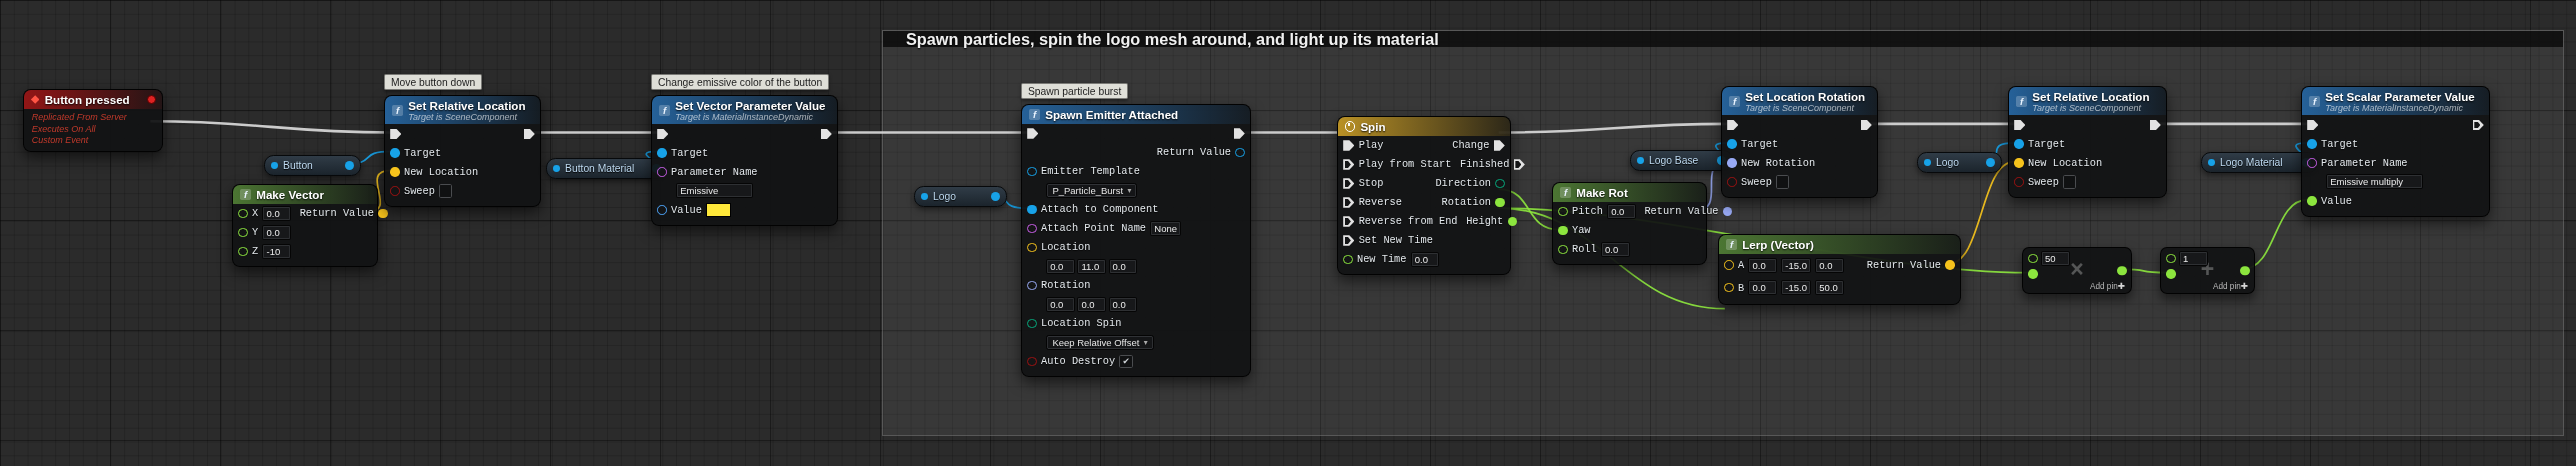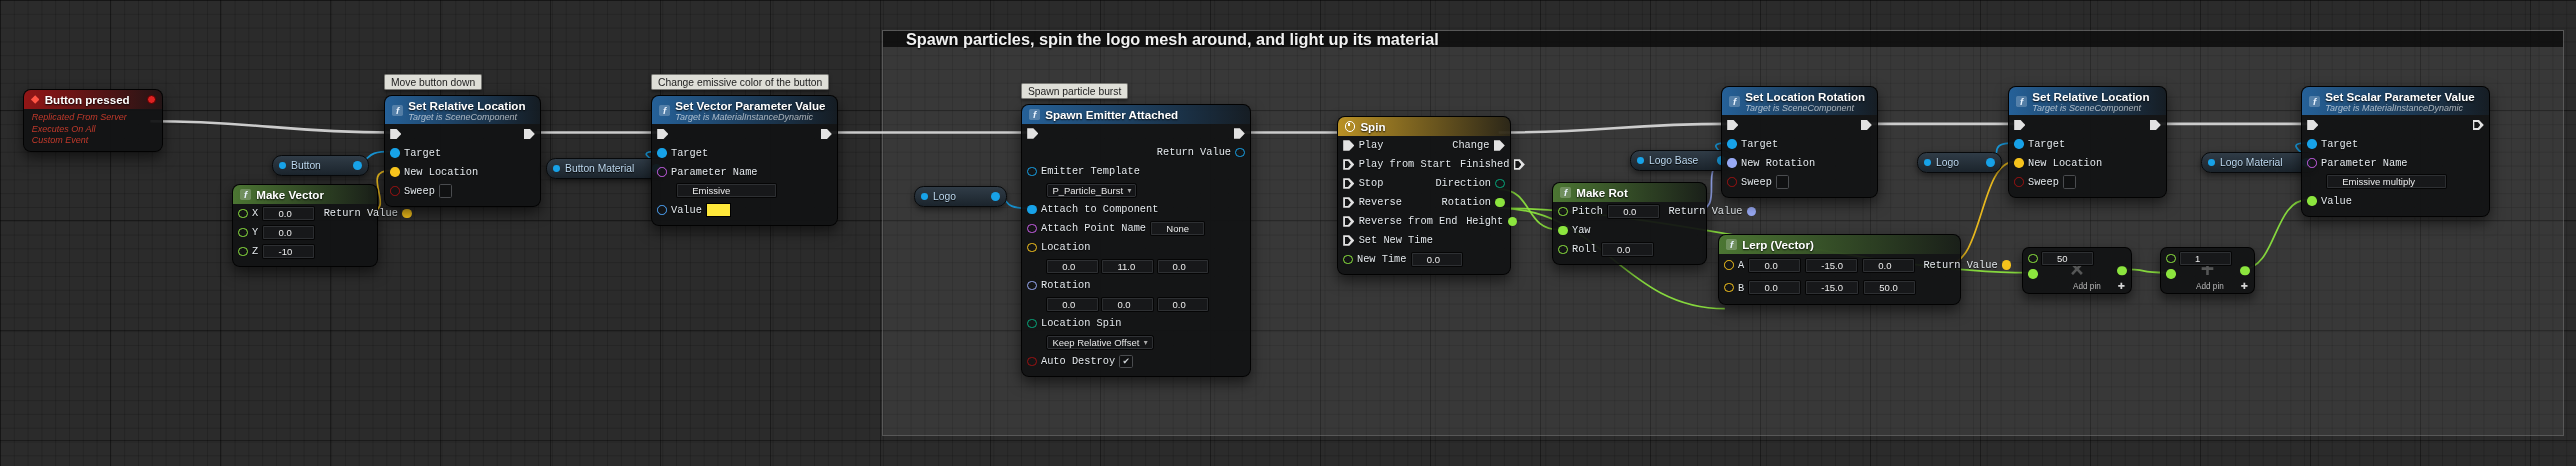--- a/index.html
+++ b/index.html
@@ -45,40 +45,40 @@
   .row{display:flex;align-items:center;gap:4.3px;height:19px;padding:0 5.2px;}
   .row.tall{height:22.4px;}
   .sp{flex:1;}
   .lbl{font-size:10.3px;color:#e3e8ec;text-shadow:0 0.9px 0.9px rgba(0,0,0,.8);white-space:nowrap;font-family:Liberation Mono, monospace;}
   .pin{width:9.5px;height:9.5px;flex:none;border-radius:50%;background:var(--pc,#888);box-sizing:border-box;}
   .pin.hollow{background:transparent;border:1.7px solid var(--pc,#888);}
   .pin.exec{width:11.2px;height:10.3px;border-radius:0;clip-path:polygon(0 0,55% 0,100% 50%,55% 100%,0 100%);position:relative;background:var(--pc,#ddd);border:none;}
   .pin.exec.hollow::after{content:"";position:absolute;left:1.7px;top:1.7px;width:6px;height:6.9px;
     clip-path:polygon(0 0,52% 0,100% 50%,52% 100%,0 100%);background:#141516;}
   .nb{background:#17181a;border:0.9px solid #050505;box-shadow:inset 0 0 0 0.9px #2e3033;border-radius:1.7px;
-    padding:0 15px;font-size:9.5px;color:#ececec;min-width:20.6px;height:13px;line-height:13px;white-space:nowrap;}
+    padding:0 3px;font-size:9.5px;color:#ececec;min-width:20.6px;height:13px;line-height:13px;white-space:nowrap;}
   .vec{display:flex;gap:2.6px;margin-left:19px;}
   .dd{display:flex;align-items:center;gap:4.3px;background:#141517;border:0.9px solid #040404;box-shadow:inset 0 0 0 0.9px #303236;
     border-radius:2.6px;padding:0.9px 5.2px;font-size:9.5px;color:#e6e6e6;margin-left:19px;white-space:nowrap;}
   .caret{font-size:7.7px;color:#aaa;}
   .chk{width:11.2px;height:11.2px;flex:none;background:#101112;border:0.9px solid #4a4c4f;border-radius:1.7px;
     display:flex;align-items:center;justify-content:center;font-size:8.6px;color:#cfd4d8;line-height:11.2px;}
   .swatch{width:22.4px;height:12px;border:0.9px solid #000;background:var(--pc,#ff0);}
   
   .pill{position:absolute;z-index:3;height:19px;border-radius:9.5px;background:linear-gradient(#303c47,#1b242c);
     border:0.9px solid #07090b;box-shadow:0 2.6px 6px rgba(0,0,0,.5);display:flex;align-items:center;gap:5.2px;padding:0 6px;}
   .pill .dot{width:6.9px;height:6.9px;border-radius:50%;background:var(--pc,#17a2e8);flex:none;}
   .plabel{font-size:10.3px;color:#bcd8ef;white-space:nowrap;text-shadow:0 0.9px 0.9px #000;}
   
   .opnode{position:absolute;z-index:3;background:rgba(18,19,20,.94);border:0.9px solid rgba(0,0,0,.85);
     border-radius:6.9px;box-shadow:0 5.2px 10.3px rgba(0,0,0,.5);}
   .opsym{position:absolute;left:50%;top:46%;transform:translate(-50%,-50%);font-size:23px;font-weight:bold;color:rgba(255,255,255,.28);}
   .oprow{position:absolute;left:5.2px;display:flex;align-items:center;gap:3.4px;height:13.8px;}
   .opout{position:absolute;right:4.3px;top:50%;transform:translateY(-50%);}
-  .addpin{position:absolute;right:6px;bottom:1.7px;display:flex;align-items:center;gap:17px;font-size:8.2px;color:#b9b9b9;}
+  .addpin{position:absolute;right:6px;bottom:1.7px;display:flex;align-items:center;gap:0;font-size:8.2px;color:#b9b9b9;}
   .addpin .plus{color:#d6d6d6;font-size:8.6px;}
 </style>
 </head>
 <body>
 
 <div class="canvas">
 
   <div class="comment-box" style="left:882px;top:30px;width:1680px;height:404px">
     <div class="cb-hdr">Spawn particles, spin the logo mesh around, and light up its material</div>
   </div>
@@ -118,21 +118,21 @@
       <span class="evdot"></span>
     </div>
     <div class="evbody">
       <div class="evline">Replicated From Server</div>
       <div class="evline">Executes On All</div>
       <div class="evline">Custom Event</div>
       <span class="pin exec evexec" style="--pc: #e2e2e2;"></span>
     </div>
   </div>
 
-  <div class="pill" style="left:272px;top:155px;width:83px">
+  <div class="pill" style="left:264px;top:155px;width:83px">
     <span class="dot" style="--pc: #17a2e8;"></span>
     <span class="plabel">Button</span>
     <span class="sp"></span>
     <span class="pin" style="--pc: #17a2e8;"></span>
   </div>
 
   <div class="node" style="left:232px;top:184px;width:144px">
     <div class="hdr hdr-pure">
       <span class="fnic">f</span>
       <span class="t">Make Vector</span>

